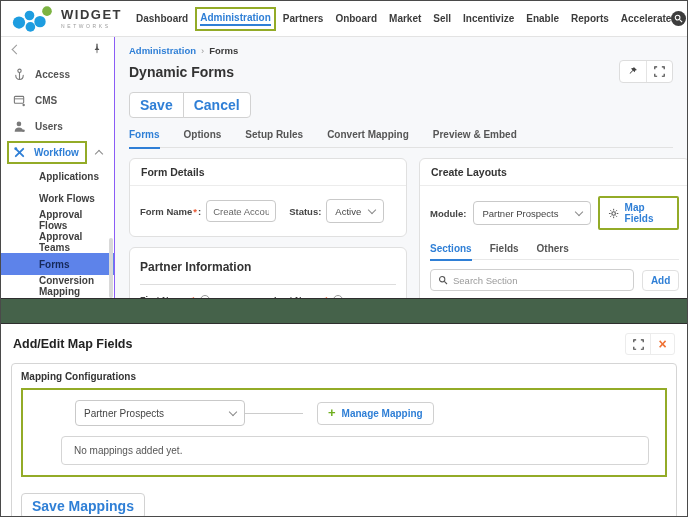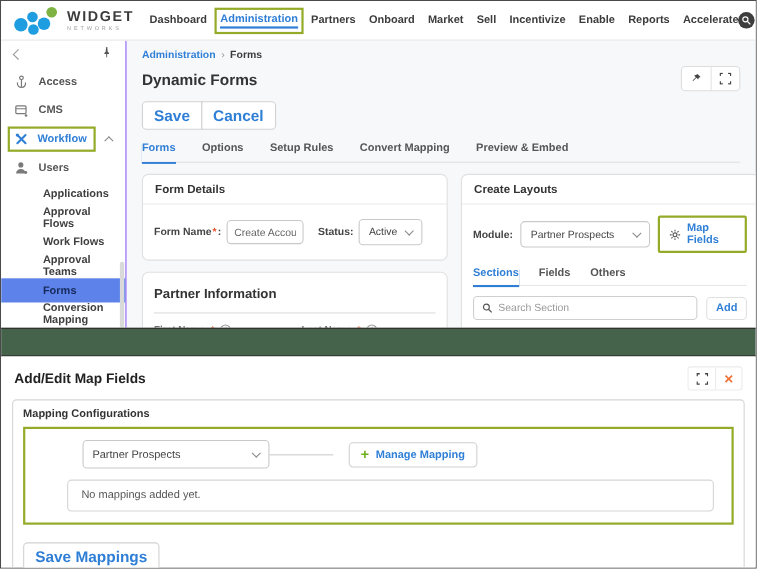--- a/index.html
+++ b/index.html
@@ -183,41 +183,41 @@
         <span>Access</span>
       </div>
       <div class="side-item">
         <svg width="13" height="13" viewBox="0 0 14 14">
             <rect x="1.5" y="2.5" width="10" height="7.5" rx="1" fill="none" stroke="#7a7a7a" stroke-width="1.2"></rect>
             <line x1="1.5" y1="5.2" x2="11.5" y2="5.2" stroke="#7a7a7a" stroke-width="1"></line>
             <circle cx="11.5" cy="11.8" r="1.3" fill="#7a7a7a"></circle>
           </svg>
         <span>CMS</span>
       </div>
+      <div class="side-item">
+        <svg width="13" height="13" viewBox="0 0 14 14">
+            <circle cx="6.4" cy="4.2" r="2.5" fill="#7a7a7a"></circle>
+            <path d="M1.8 12.6c0-2.9 2-4.4 4.6-4.4s4.6 1.5 4.6 4.4z" fill="#7a7a7a"></path>
+            <circle cx="11.3" cy="11.6" r="1.4" fill="#7a7a7a"></circle>
+          </svg>
+        <span>Users</span>
+      </div>
       <div class="side-item workflow">
         <span class="hl-box">
           <svg width="13" height="13" viewBox="0 0 14 14">
               <path d="M3 3l8 8M11 3l-8 8" stroke="#2f7fd6" stroke-width="2" stroke-linecap="round"></path>
               <circle cx="3" cy="3" r="1.6" fill="#2f7fd6"></circle>
             </svg>
           <span class="blue">Workflow</span>
         </span>
         <span class="chev-up"></span>
       </div>
-      <div class="side-item">
-        <svg width="13" height="13" viewBox="0 0 14 14">
-            <circle cx="6.4" cy="4.2" r="2.5" fill="#7a7a7a"></circle>
-            <path d="M1.8 12.6c0-2.9 2-4.4 4.6-4.4s4.6 1.5 4.6 4.4z" fill="#7a7a7a"></path>
-            <circle cx="11.3" cy="11.6" r="1.4" fill="#7a7a7a"></circle>
-          </svg>
-        <span>Users</span>
-      </div>
       <div class="side-sub">Applications</div>
+      <div class="side-sub">Work Flows</div>
       <div class="side-sub">Approval Flows</div>
-      <div class="side-sub">Work Flows</div>
       <div class="side-sub">Approval Teams</div>
       <div class="side-sub selected">Forms</div>
       <div class="side-sub">Conversion Mapping</div>
       <span class="side-scroll"></span>
     </aside>
 
     <main class="main">
       <div class="breadcrumb">
         <span class="bc-link">Administration</span>
         <span class="bc-sep">›</span>

